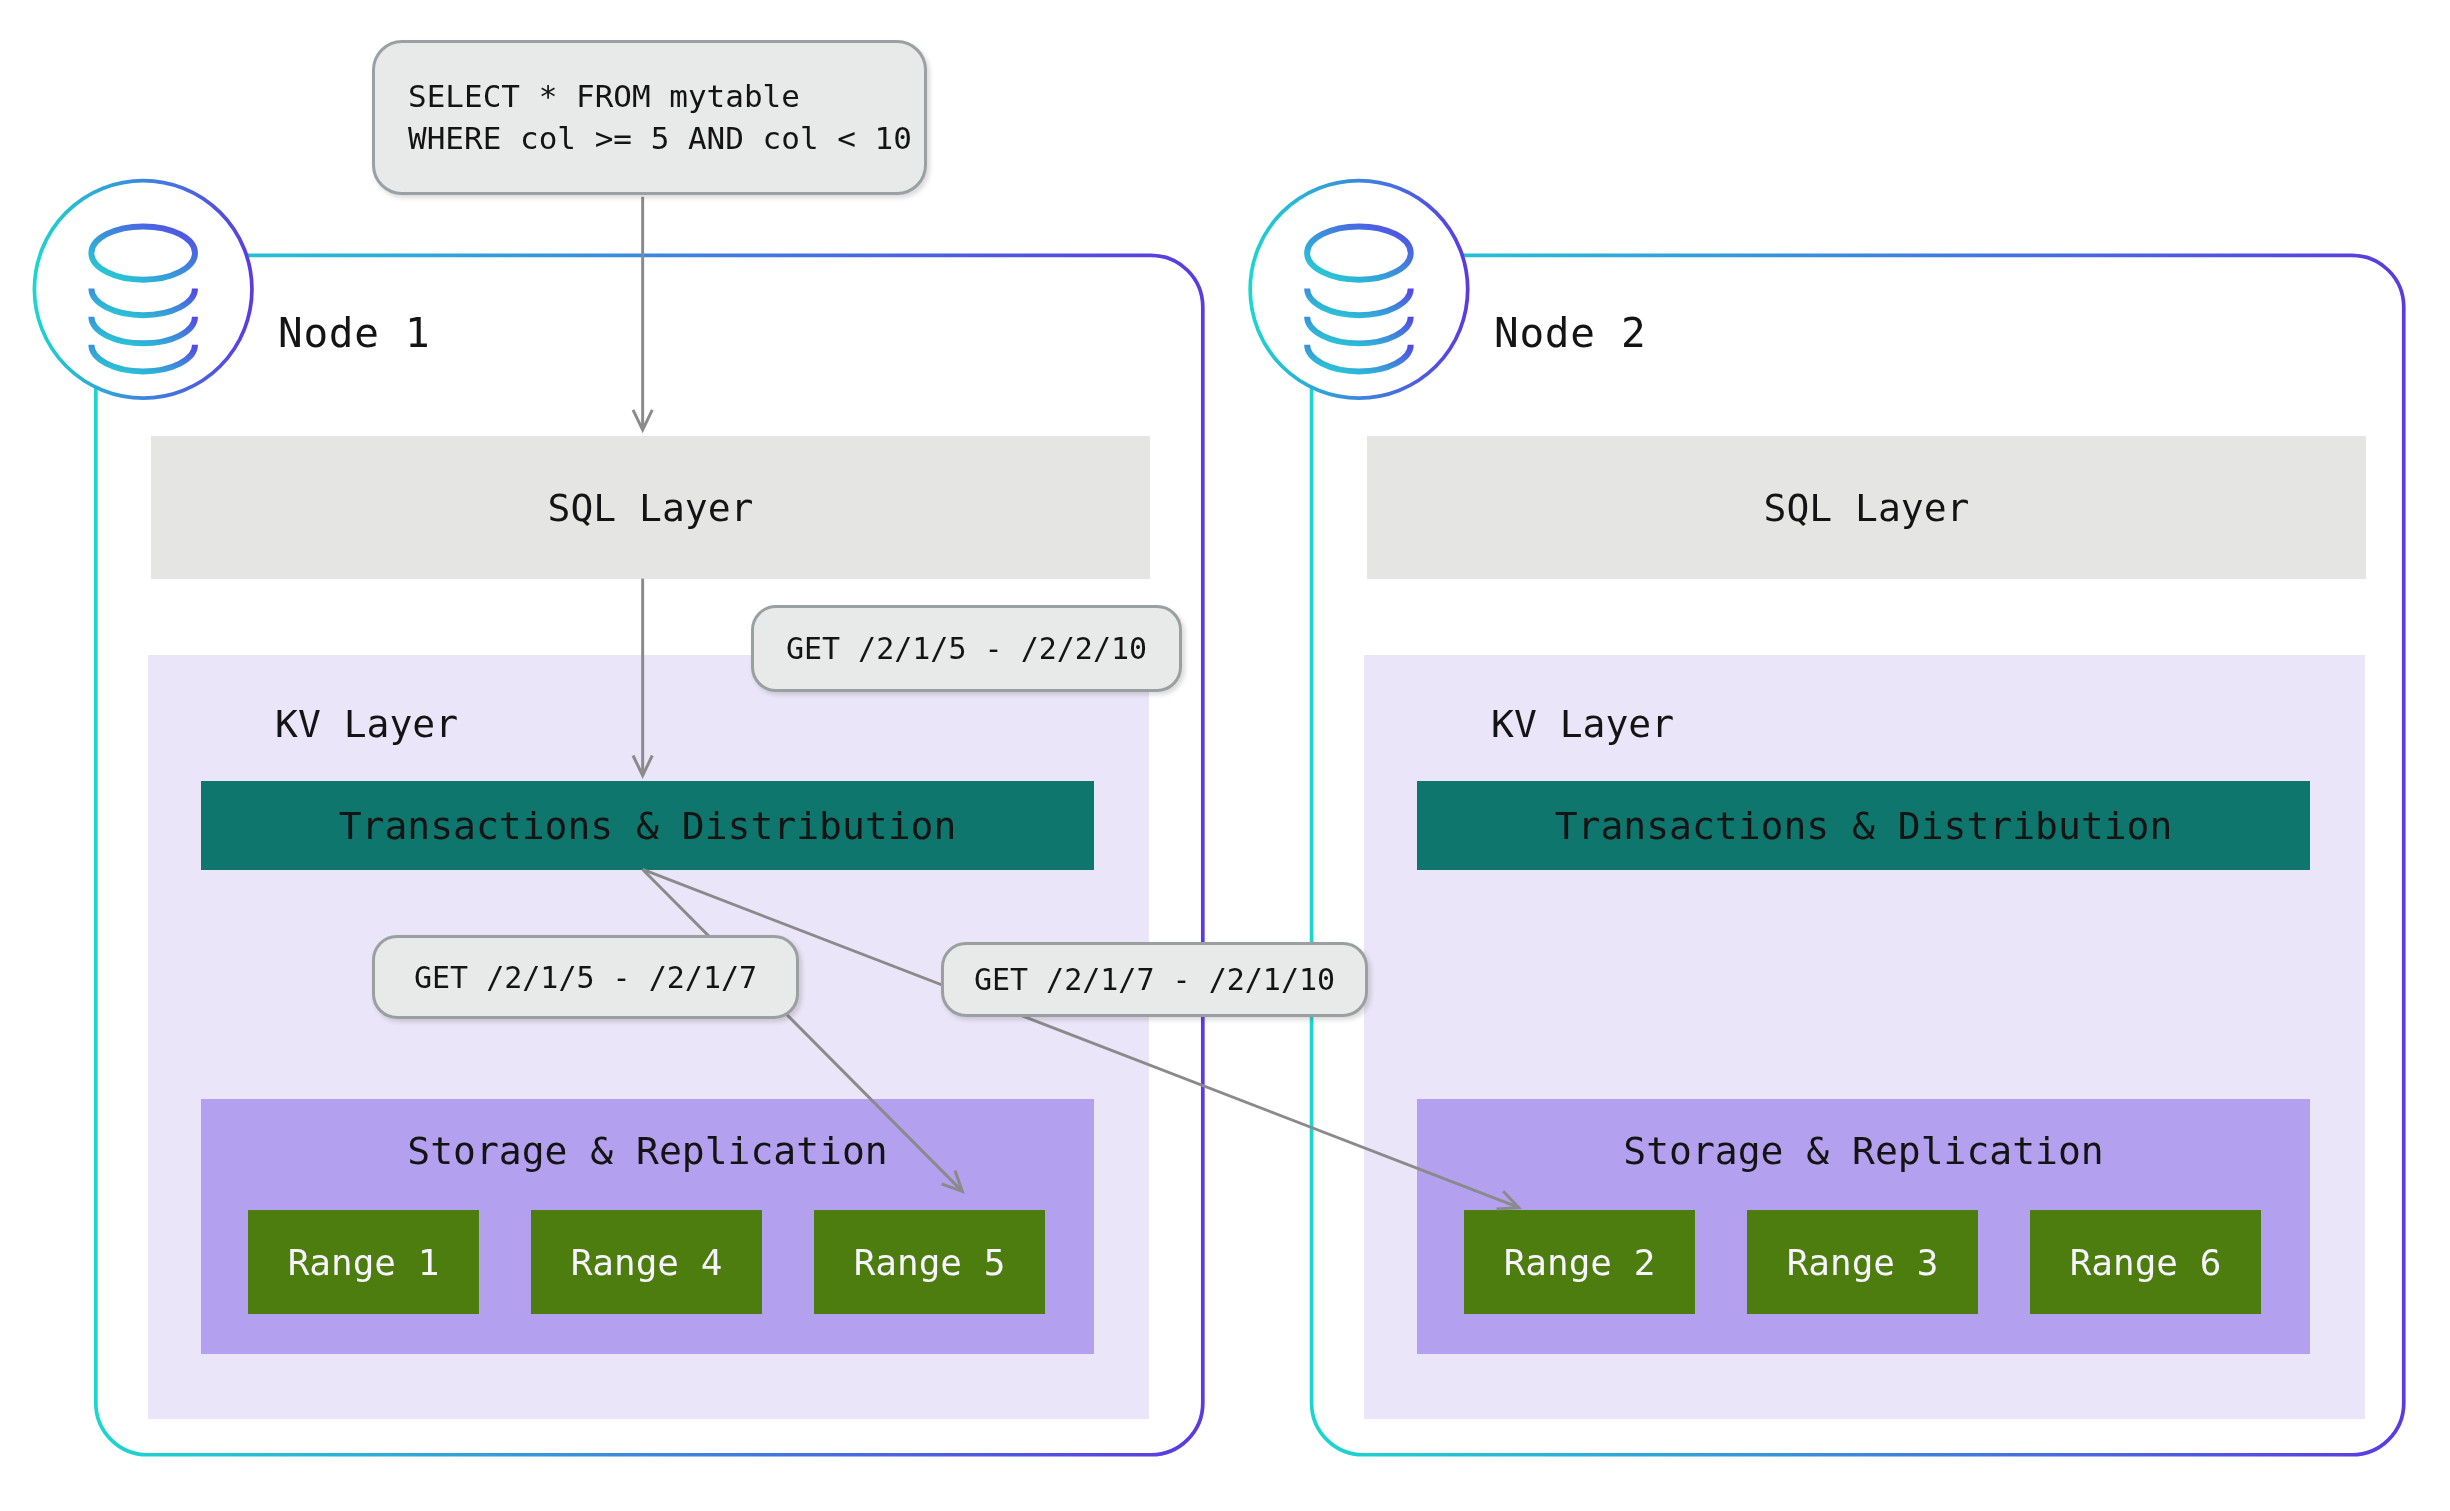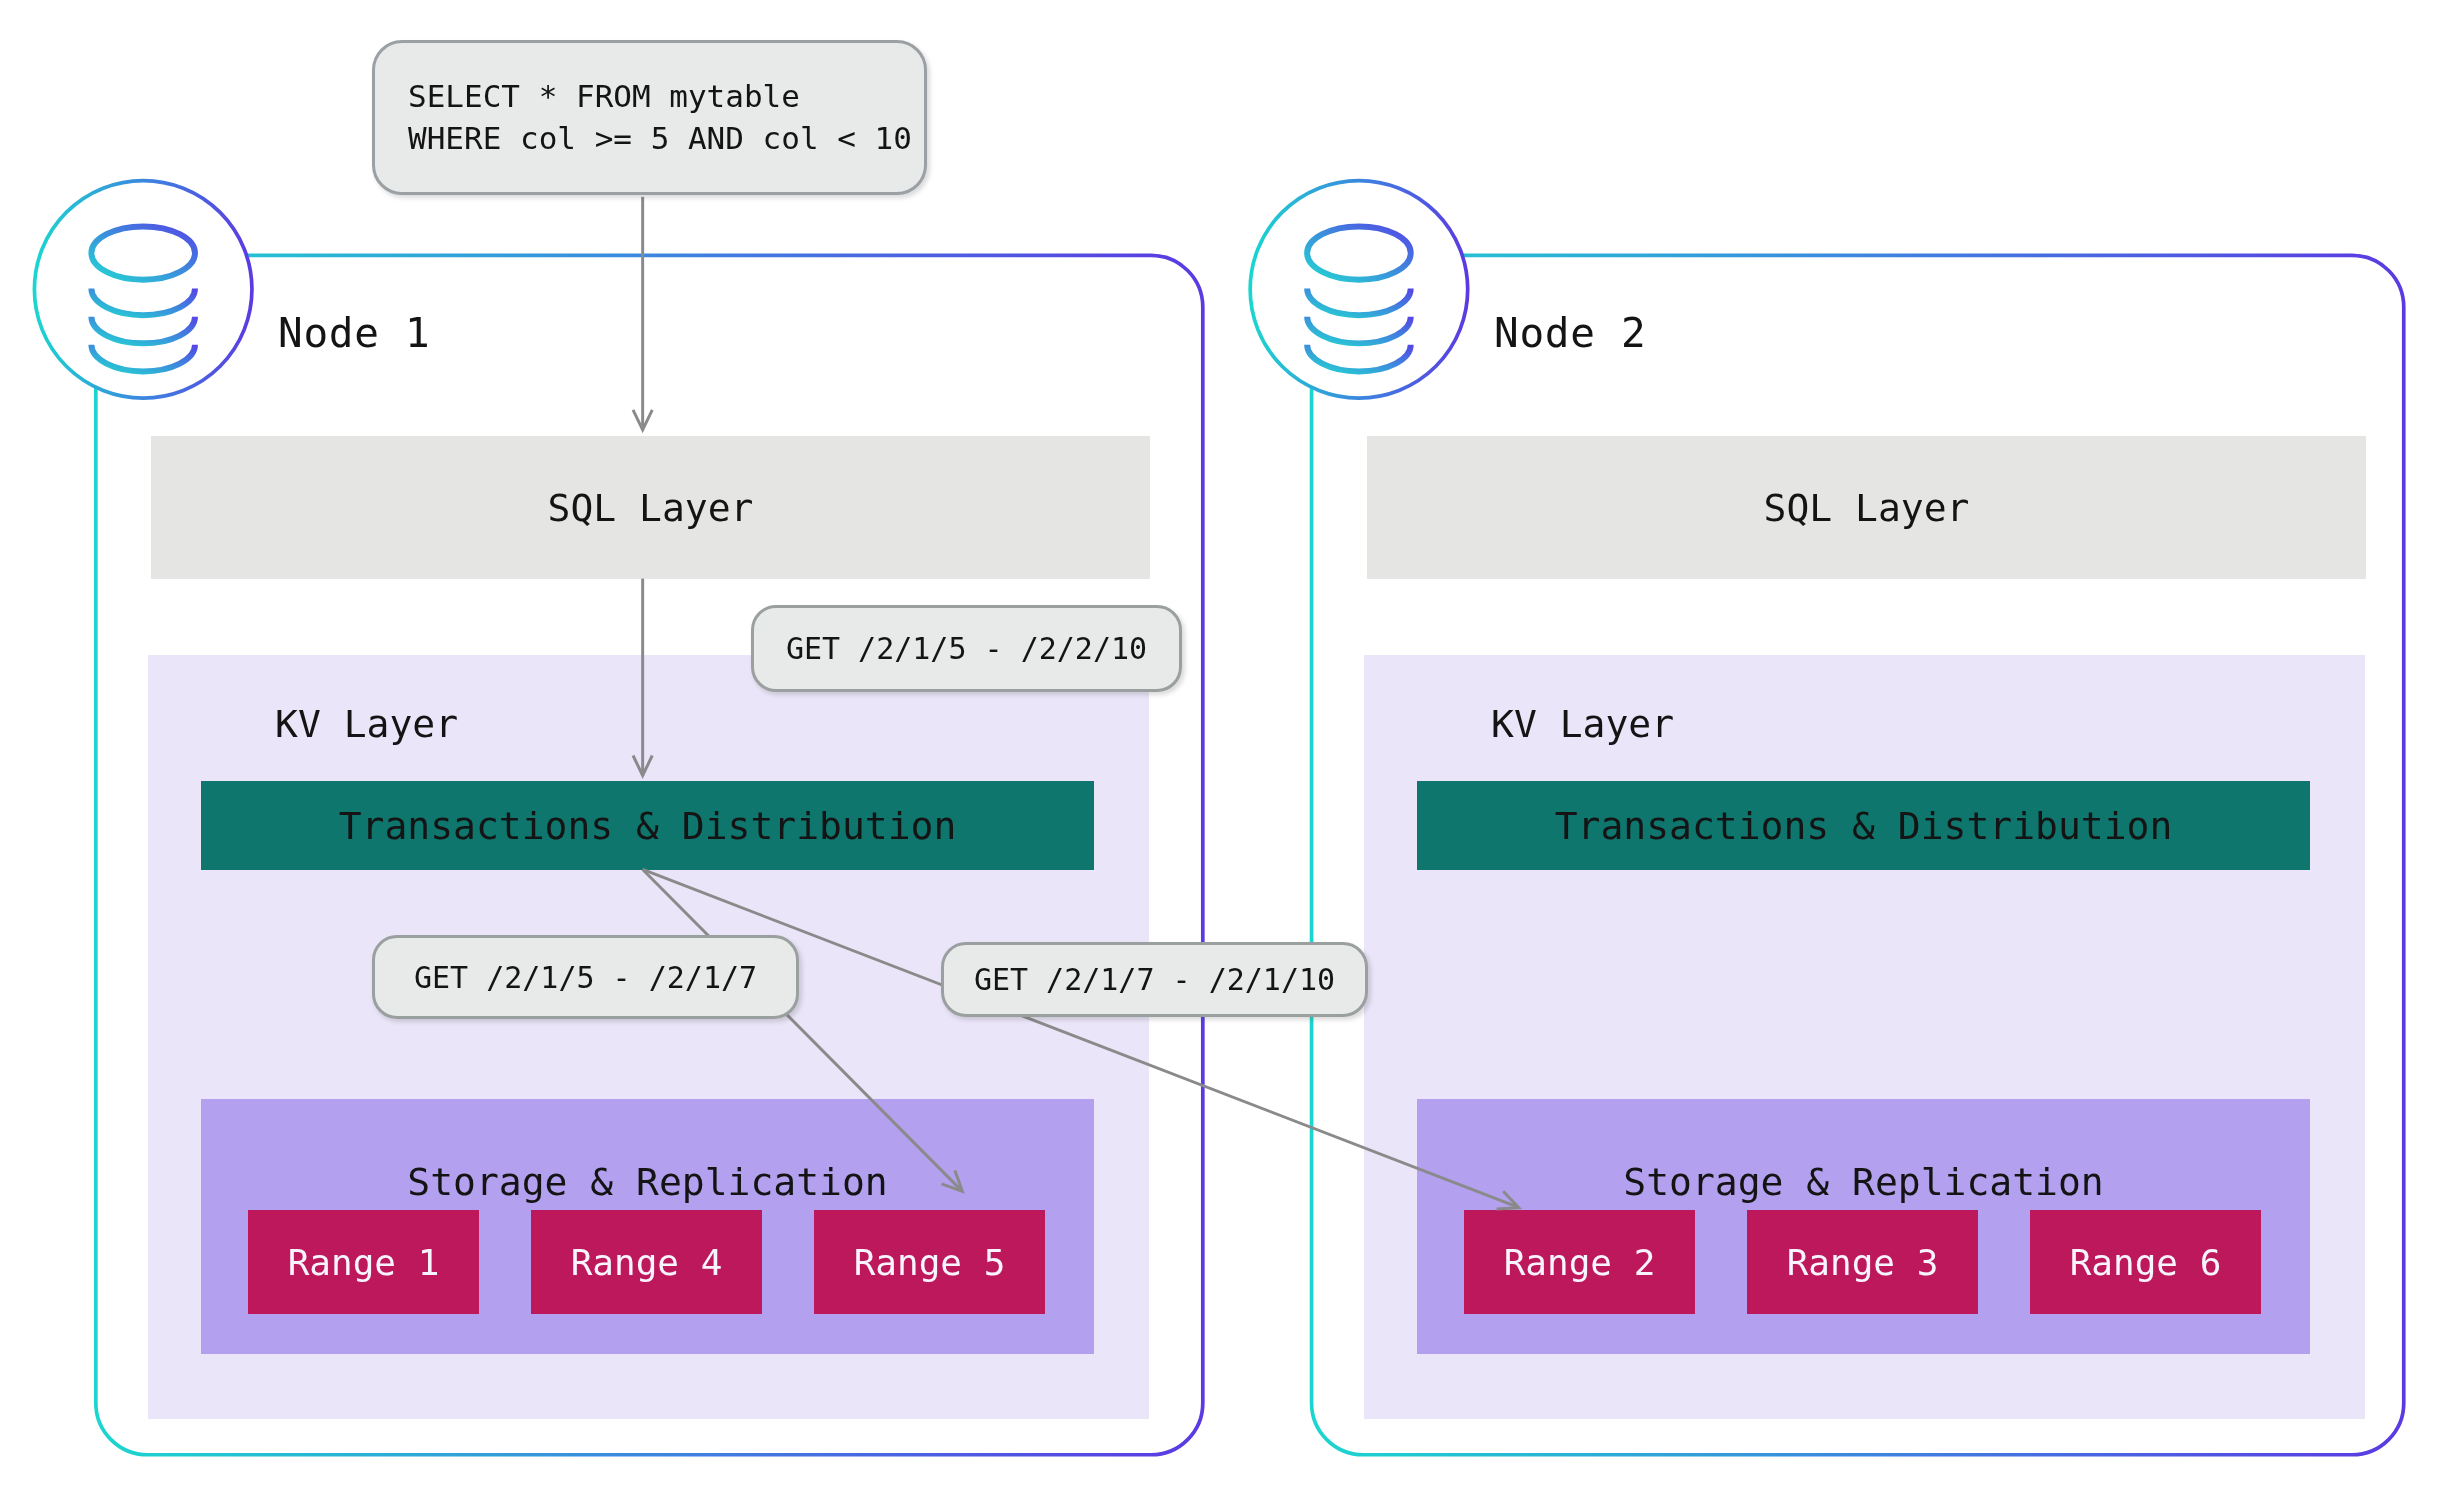--- a/index.html
+++ b/index.html
@@ -42,28 +42,28 @@
     background:#0f766e;
     display:flex;align-items:center;justify-content:center;
     font-size:38px;
   }
   .storage-box{
     position:absolute;left:53px;top:444px;width:893px;height:255px;
     background:#b3a0ee;
   }
   .storage-title{
     position:absolute;left:0;top:30px;width:100%;
-    text-align:center;font-size:38px;margin-top:31px;
+    text-align:center;font-size:38px;
   }
   .ranges-row{
     position:absolute;left:47px;top:111px;width:799px;height:104px;
     display:flex;gap:52px;
   }
   .range-box{
-    width:231px;height:104px;background:#be185d;color:#f7f4fd;
+    width:231px;height:104px;background:#4d7c0f;color:#f7f4fd;
     display:flex;align-items:center;justify-content:center;
     font-size:36px;white-space:pre;
   }
   
   .callout{
     position:absolute;z-index:3;
     background:#e8eae9;border:3px solid #9aa0a0;border-radius:25px;
     box-shadow:2.2px 3px 4.4px rgba(60,60,60,0.18);
     display:flex;align-items:center;justify-content:center;
     font-size:30px;color:#141414;

